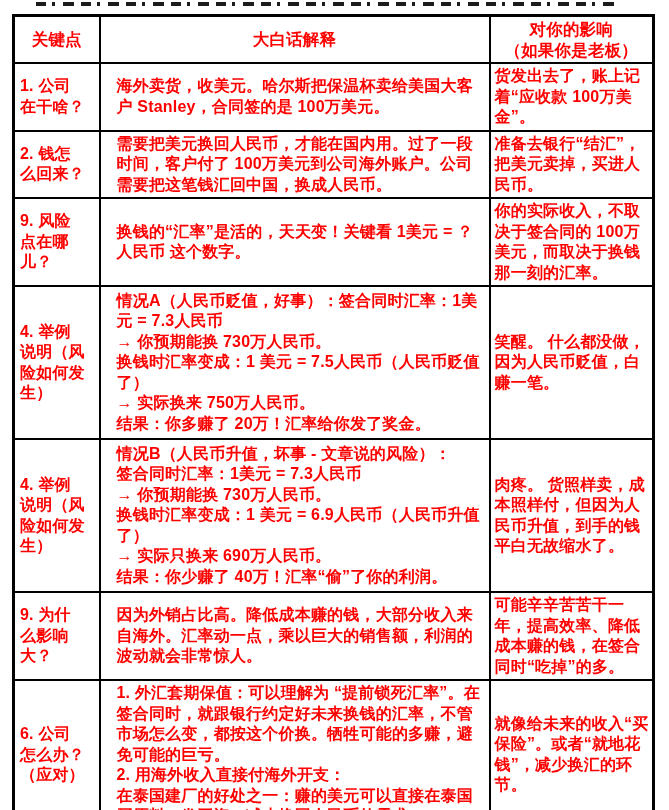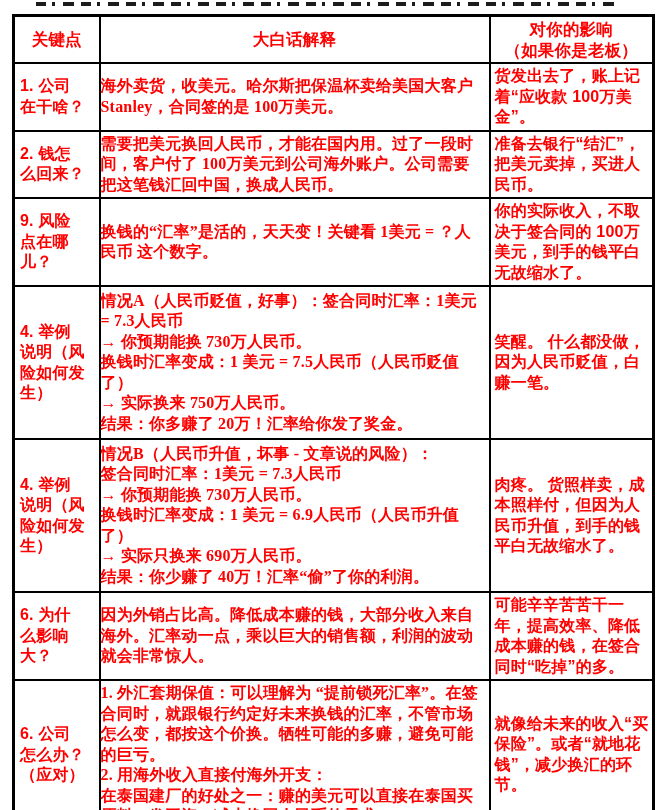--- a/index.html
+++ b/index.html
@@ -44,21 +44,21 @@
     font-size:16px;
     line-height:20.5px;
     letter-spacing:.2px;
     vertical-align:middle;
     white-space:pre-line;
     padding:2px 6px;
     overflow:hidden;
   }
   th{text-align:center;font-size:16.5px;}
   td.key{padding-left:5px;padding-right:2px;margin-left:44px;}
-  td.exp{padding-left:0;font-family:Liberation Serif, serif;}
+  td.exp{padding-left:16px;}
   td.imp{padding-left:4px;padding-right:3px;}
 
   tr.hr  td, tr.hr  th{height:34px;}
   tr.r0 td{height:60px;}
   tr.r1 td{height:59px;}
   tr.r2 td{height:75px;}
   tr.r3 td{height:147px;}
   tr.r4 td{height:147px;}
   tr.r5 td{height:79px;}
   tr.r6 td{height:143px;}
@@ -95,21 +95,21 @@
         <td class="key">2. 钱怎
 么回来？</td>
         <td class="exp">需要把美元换回人民币，才能在国内用。过了一段时间，客户付了 100万美元到公司海外账户。公司需要把这笔钱汇回中国，换成人民币。</td>
         <td class="imp">准备去银行“结汇”，把美元卖掉，买进人民币。</td>
       </tr>
       <tr class="r2">
         <td class="key">9. 风险
 点在哪
 儿？</td>
         <td class="exp">换钱的“汇率”是活的，天天变！关键看 1美元 = ？人民币 这个数字。</td>
-        <td class="imp">你的实际收入，不取决于签合同的 100万美元，到手的钱平白无故缩水了。</td>
+        <td class="imp">你的实际收入，不取决于签合同的 100万美元，而取决于换钱那一刻的汇率。</td>
       </tr>
       <tr class="r3">
         <td class="key">4. 举例
 说明（风
 险如何发
 生）</td>
         <td class="exp">情况A（人民币贬值，好事）：签合同时汇率：1美元 = 7.3人民币
 → 你预期能换 730万人民币。
 换钱时汇率变成：1 美元 = 7.5人民币（人民币贬值了）
 → 实际换来 750万人民币。
@@ -123,21 +123,21 @@
 生）</td>
         <td class="exp">情况B（人民币升值，坏事 - 文章说的风险）：
 签合同时汇率：1美元 = 7.3人民币
 → 你预期能换 730万人民币。
 换钱时汇率变成：1 美元 = 6.9人民币（人民币升值了）
 → 实际只换来 690万人民币。
 结果：你少赚了 40万！汇率“偷”了你的利润。</td>
         <td class="imp">肉疼。 货照样卖，成本照样付，但因为人民币升值，到手的钱平白无故缩水了。</td>
       </tr>
       <tr class="r5">
-        <td class="key">6. 为什
+        <td class="key">9. 为什
 么影响
 大？</td>
         <td class="exp">因为外销占比高。降低成本赚的钱，大部分收入来自海外。汇率动一点，乘以巨大的销售额，利润的波动就会非常惊人。</td>
         <td class="imp">可能辛辛苦苦干一年，提高效率、降低成本赚的钱，在签合同时“吃掉”的多。</td>
       </tr>
       <tr class="r6">
         <td class="key">6. 公司
 怎么办？
 （应对）</td>
         <td class="exp">1. 外汇套期保值：可以理解为 “提前锁死汇率”。在签合同时，就跟银行约定好未来换钱的汇率，不管市场怎么变，都按这个价换。牺牲可能的多赚，避免可能的巨亏。

